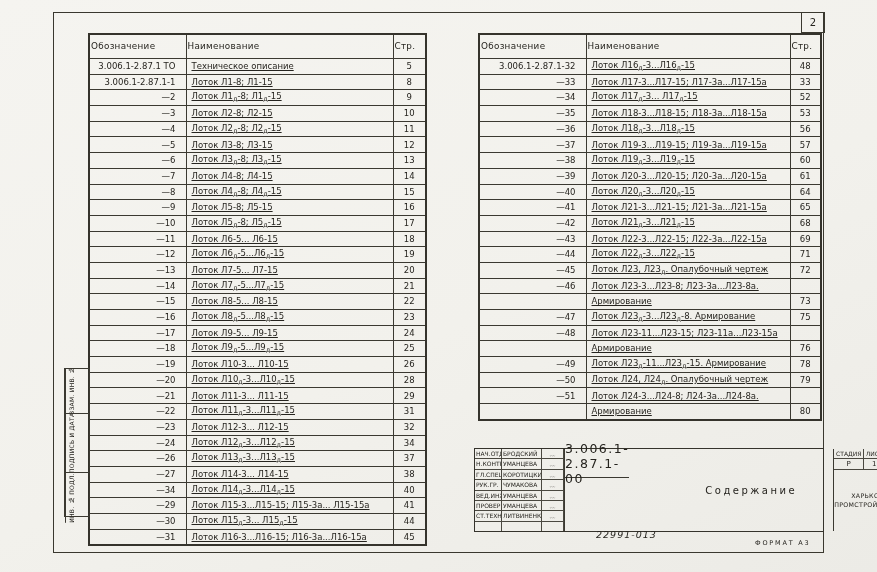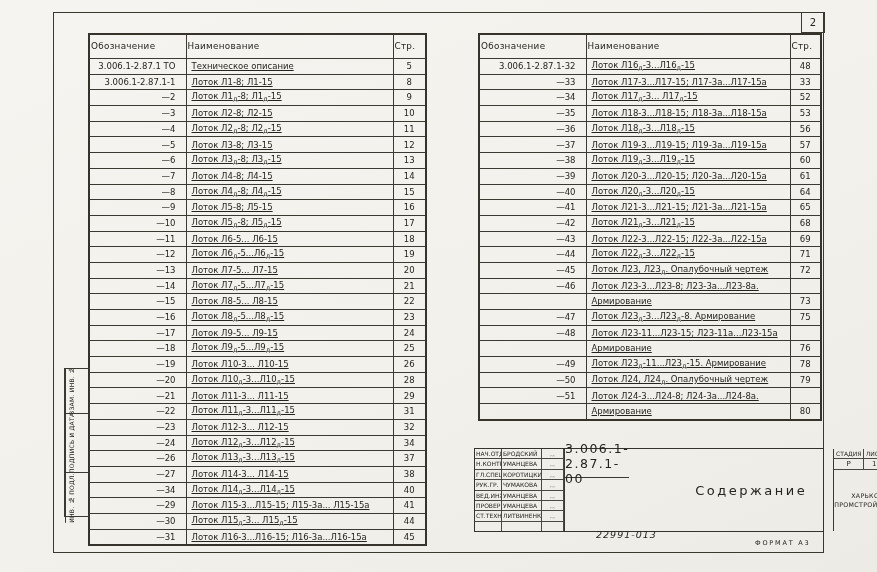--- a/index.html
+++ b/index.html
@@ -44,21 +44,21 @@
     line-height:10px;text-transform:uppercase;}
   .sr-role{width:25px;border-right:1px solid #4a4840;padding-left:1px;}
   .sr-name{width:38px;border-right:1px solid #4a4840;padding-left:1px;}
   .sr-sig{width:21px;border-right:1px solid #4a4840;text-align:center;font-style:italic;}
   .sr-date{flex:1;}
   .tb-right{flex:1;display:flex;gap:40px;}
   .tb-code{height:28px;border-bottom:1.4px solid #3b3931;display:flex;align-items:center;
     justify-content:center;font-size:12.5px;letter-spacing:1.5px;}
   .tb-lower{flex:1;display:flex;min-height:0;}
   .tb-title{width:164px;border-right:1.4px solid #3b3931;display:flex;align-items:center;
-    justify-content:center;font-size:13px;letter-spacing:2.5px;}
+    justify-content:center;font-size:10px;letter-spacing:2.5px;}
   .tb-meta{flex:1;display:flex;flex-direction:column;}
   .tb-srow{display:flex;border-bottom:1px solid #4a4840;}
   .tb-srow span{display:block;text-align:center;overflow:hidden;white-space:nowrap;
     text-transform:uppercase;}
   .tb-sh span{font-size:6px;line-height:9px;height:9px;}
   .tb-sv span{font-size:7px;line-height:10px;height:10px;}
   .w1{width:29px;border-right:1px solid #4a4840;}
   .w2{width:20px;border-right:1px solid #4a4840;}
   .w3{flex:1;}
   .tb-org{flex:1;display:flex;flex-direction:column;align-items:center;justify-content:center;

